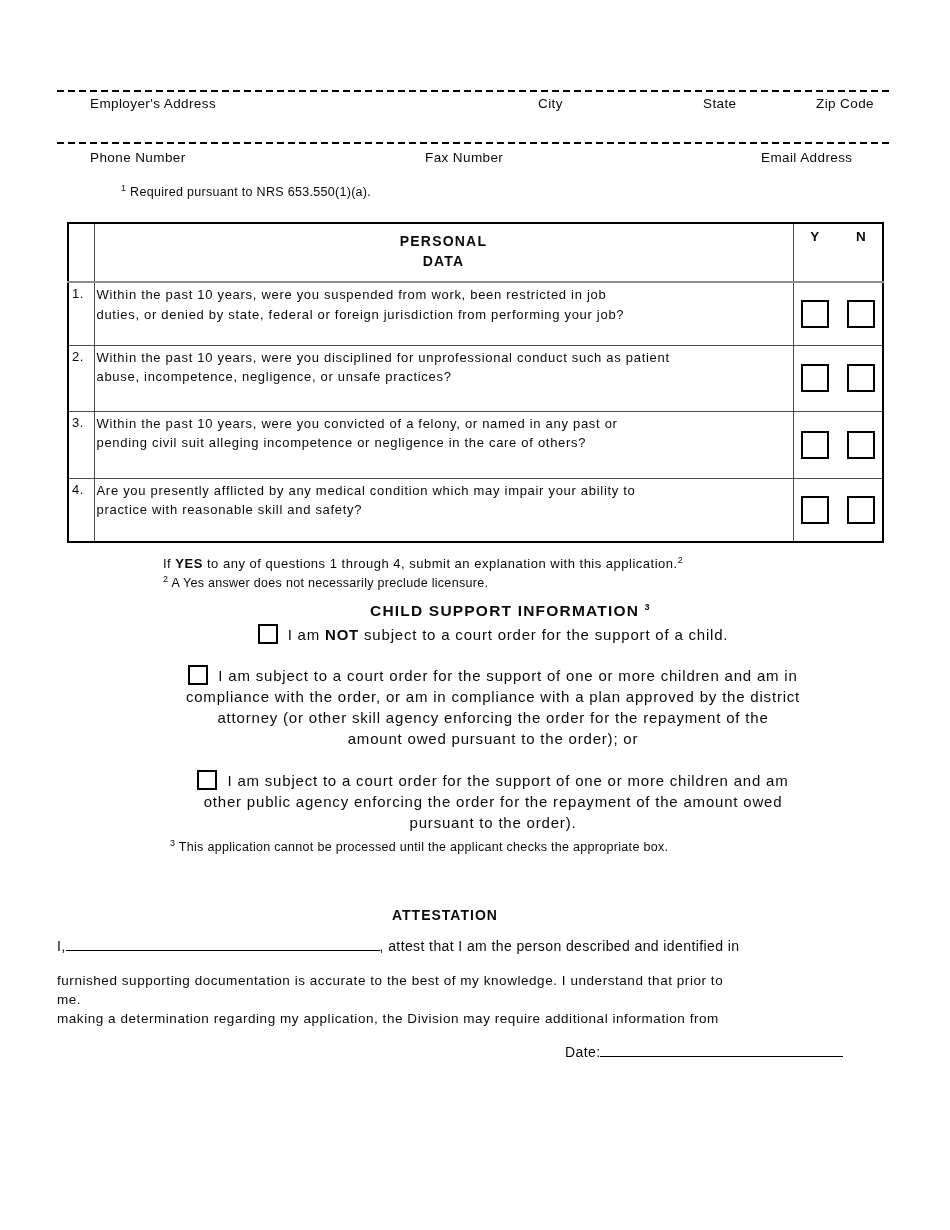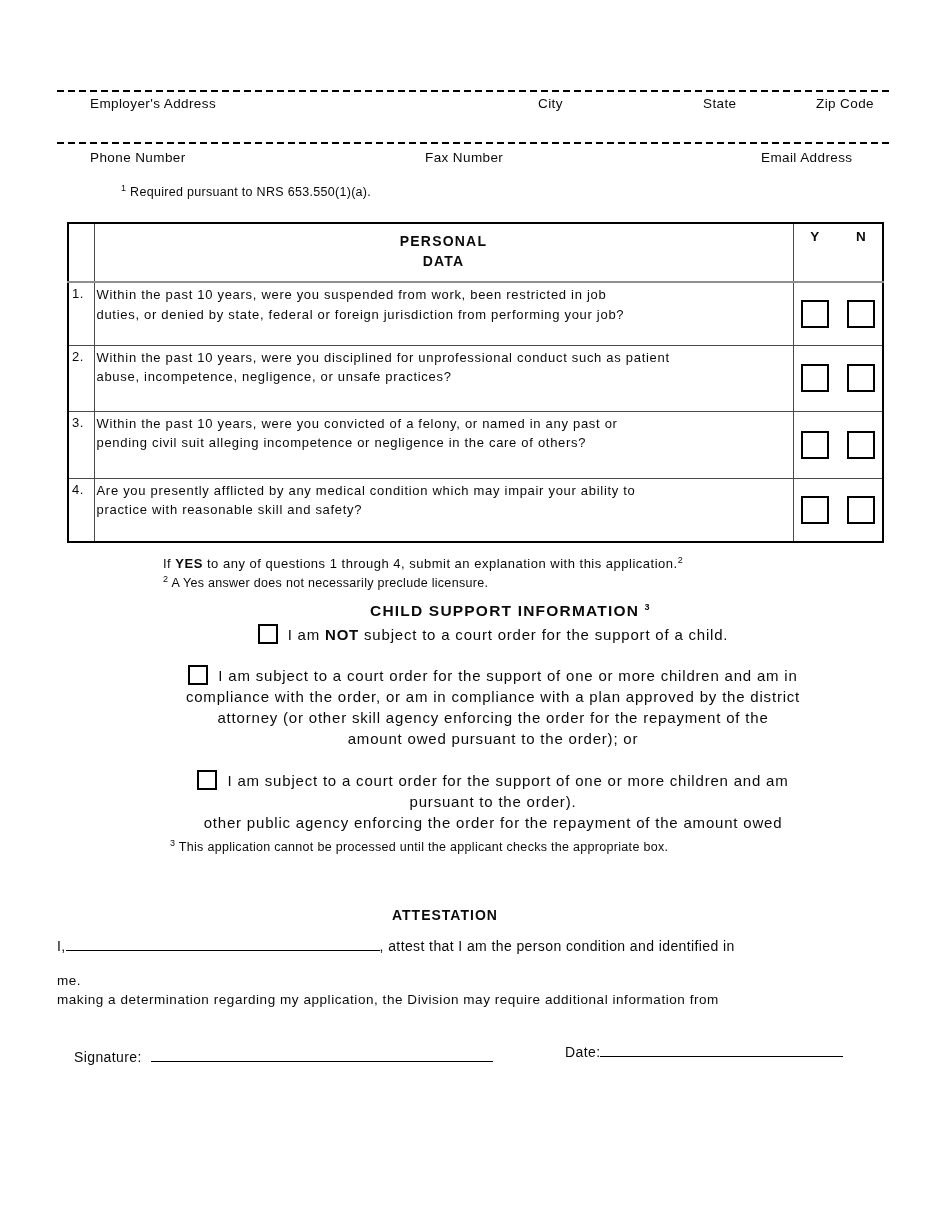--- a/index.html
+++ b/index.html
@@ -135,32 +135,32 @@
 
   <div class="cs-option" style="top:665px">
     <span class="cb sm"></span><span>I am subject to a court order for the support of one or more children and am in</span>
     <div>compliance with the order, or am in compliance with a plan approved by the district</div>
     <div>attorney (or other skill agency enforcing the order for the repayment of the</div>
     <div>amount owed pursuant to the order); or</div>
   </div>
 
   <div class="cs-option" style="top:770px">
     <span class="cb sm"></span><span>I am subject to a court order for the support of one or more children and am</span>
+    <div>other public agency enforcing the order for the repayment of the amount owed</div>
     <div>pursuant to the order).</div>
-    <div>other public agency enforcing the order for the repayment of the amount owed</div>
   </div>
 
   <div class="footnote" style="left:170px; top:840px"><sup>3</sup><span> This application cannot be processed until the applicant checks the appropriate box.</span></div>
 
   <div class="att-heading">ATTESTATION</div>
 
-  <div class="att-lead"><span>I,</span><span class="blank" style="width:314px"></span><span>, attest that I am the person condition and identified in</span></div>
+  <div class="att-lead"><span>I,</span><span class="blank" style="width:314px"></span><span>, attest that I am the person described and identified in</span></div>
 
   <div class="att-body">
+    <div>furnished supporting documentation is accurate to the best of my knowledge. I understand that prior to</div>
     <div>me.</div>
     <div>making a determination regarding my application, the Division may require additional information from</div>
   </div>
 
-  <div class="sig-label" style="left:74px; top:1049px"><span>Signature:</span> <span class="blank" style="width:342px; margin-left:5px"></span></div>
 
   <div class="sig-label" style="left:565px; top:1044px"><span>Date:</span><span class="blank" style="width:243px"></span></div>
 
 </div>
 
 </body></html>

